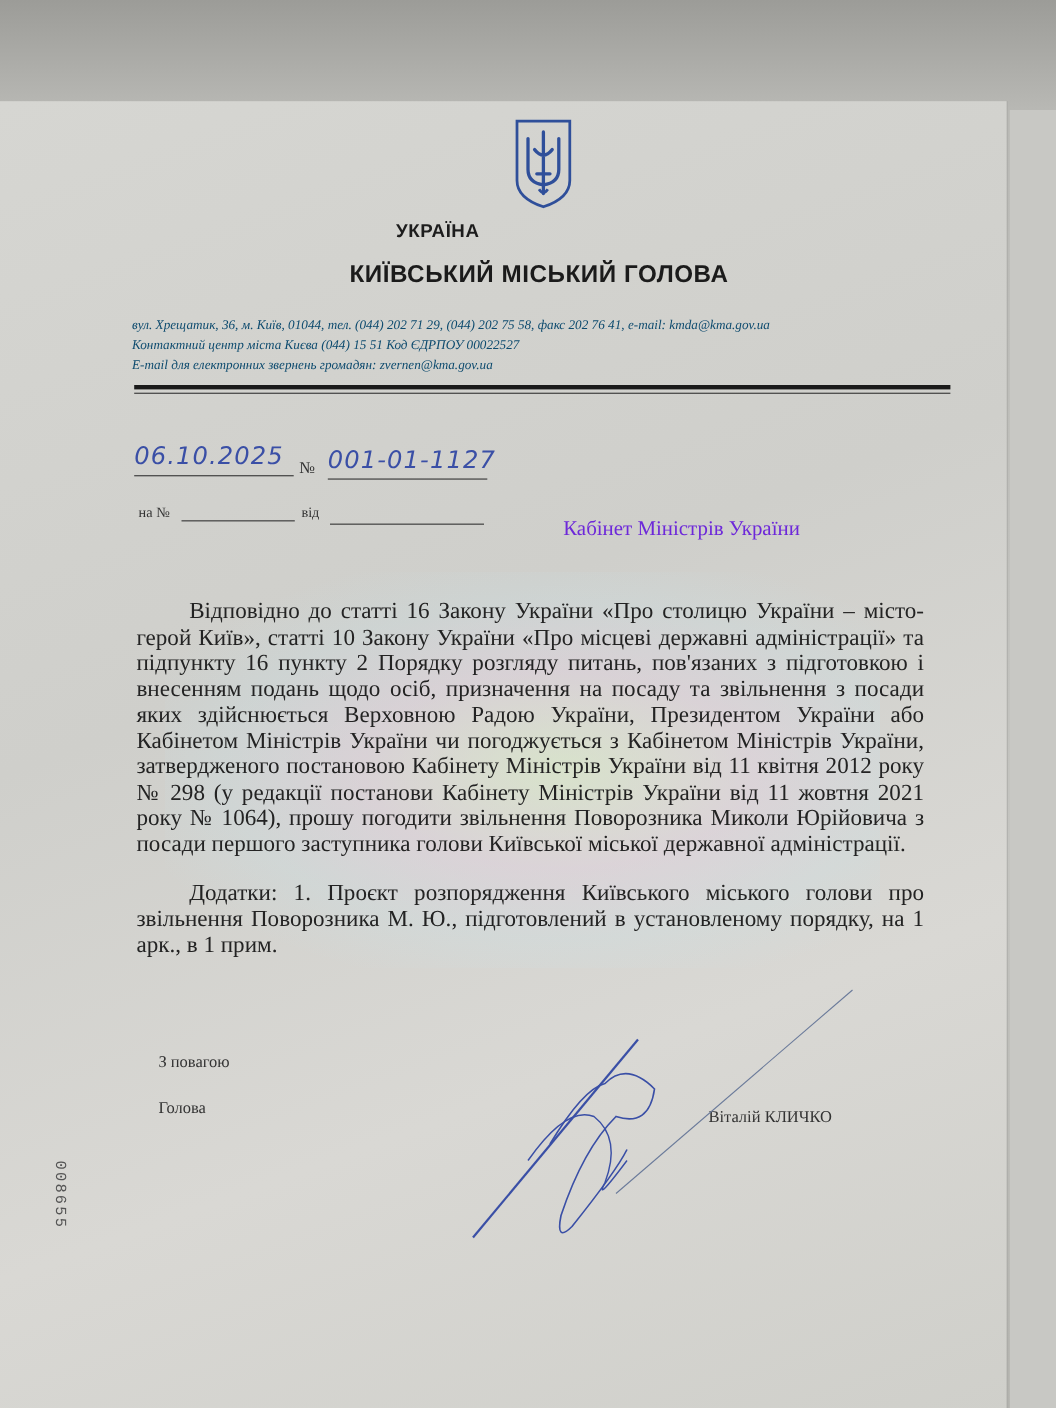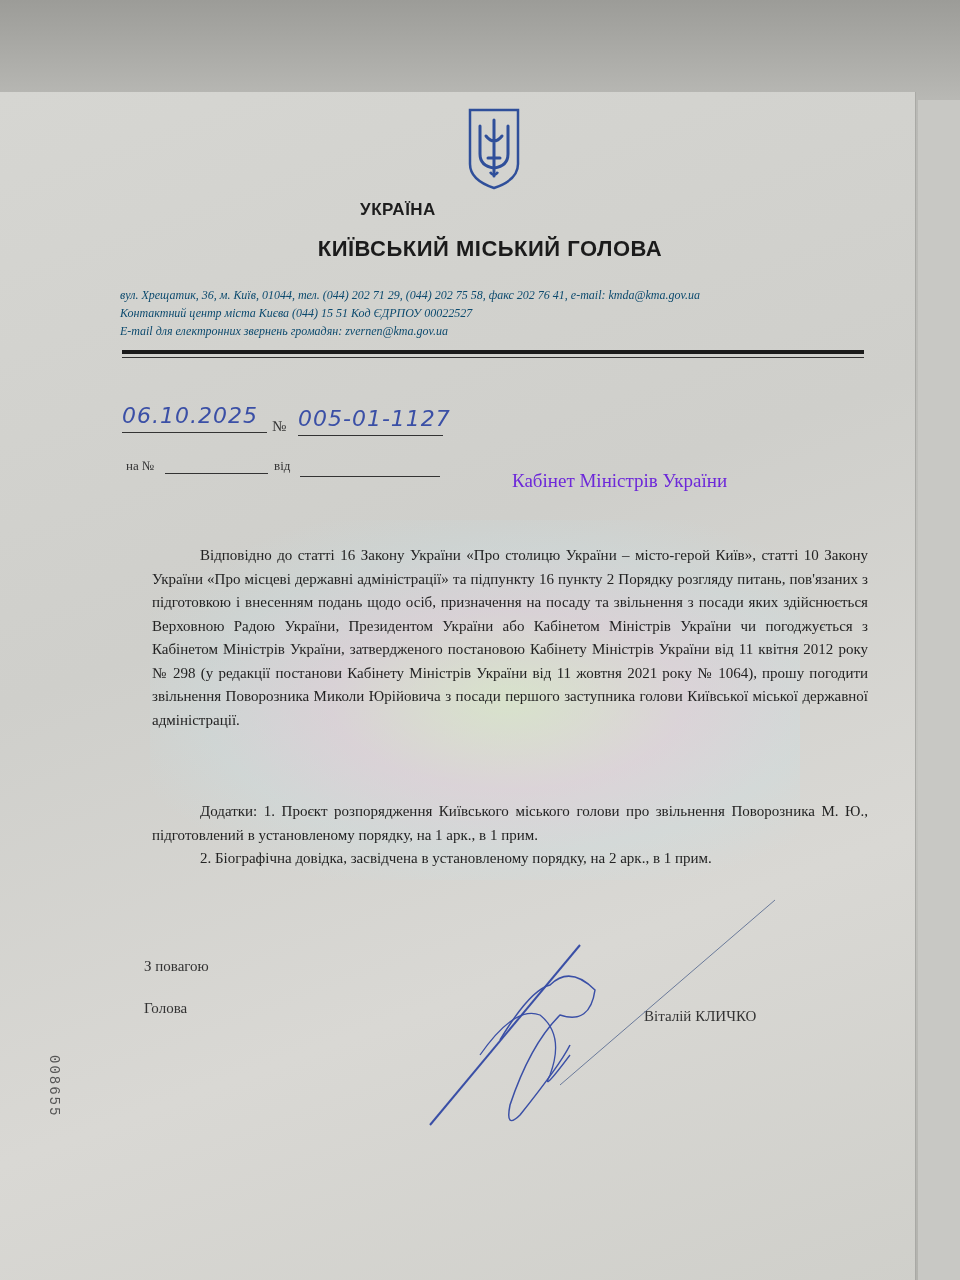--- a/index.html
+++ b/index.html
@@ -19,21 +19,21 @@
     font-weight:bold;font-size:17px;color:#1d1d1d;letter-spacing:0.5px;}
   .org{left:0;width:980px;top:236px;text-align:center;font-family:"Liberation Sans",sans-serif;
     font-weight:bold;font-size:22px;color:#1b1b1b;letter-spacing:0.5px;}
   .addr{left:120px;width:760px;text-align:left;font-style:italic;font-size:12px;color:#0c4a6e;}
   .rule1{left:122px;top:350px;width:742px;height:4px;background:#1a1a1a;}
   .rule2{left:122px;top:357px;width:742px;height:1px;background:#333;}
   .hand{font-family:"DejaVu Sans",sans-serif;font-style:italic;color:#3a4fa6;font-size:22px;letter-spacing:1px;}
   .uline{height:1px;background:#333;}
   .small{font-size:13px;color:#333;}
   .recipient{left:512px;top:470px;font-size:19px;color:#6d28d9;}
-  .body{left:124px;width:716px;font-size:15px;line-height:23.5px;color:#232323;text-align:justify;margin-left:28px;}
+  .body{left:124px;width:716px;font-size:21px;line-height:23.5px;color:#232323;text-align:justify;}
   .p{text-indent:48px;margin:0;}
   .sig{font-size:15px;color:#333;}
   .serial{left:62px;top:1055px;font-family:"Liberation Mono",monospace;font-size:14px;color:#555;
     transform:rotate(90deg);transform-origin:left top;letter-spacing:2px;}
 </style>
 </head>
 <body>
 
 <div class="bg-dark"></div>
 <div class="page2"></div>
@@ -54,36 +54,35 @@
 <div class="abs addr" style="top:288px;">вул. Хрещатик, 36, м. Київ, 01044, тел. (044) 202 71 29, (044) 202 75 58, факс 202 76 41, e-mail: kmda@kma.gov.ua</div>
 <div class="abs addr" style="top:306px;">Контактний центр міста Києва (044) 15 51 Код ЄДРПОУ 00022527</div>
 <div class="abs addr" style="top:324px;">E-mail для електронних звернень громадян: zvernen@kma.gov.ua</div>
 
 <div class="abs rule1"></div>
 <div class="abs rule2"></div>
 
 <div class="abs hand" style="left:122px;top:403px;">06.10.2025</div>
 <div class="abs uline" style="left:122px;top:432px;width:145px;"></div>
 <div class="abs small" style="left:272px;top:418px;font-size:15px;">№</div>
-<div class="abs hand" style="left:298px;top:406px;">005-01-1127</div>
+<div class="abs hand" style="left:298px;top:406px;">001-01-1127</div>
 <div class="abs uline" style="left:298px;top:435px;width:145px;"></div>
 
 <div class="abs small" style="left:126px;top:458px;">на №</div>
 <div class="abs uline" style="left:165px;top:473px;width:103px;"></div>
 <div class="abs small" style="left:274px;top:458px;">від</div>
 <div class="abs uline" style="left:300px;top:476px;width:140px;"></div>
 
 <div class="abs recipient">Кабінет Міністрів України</div>
 
 <div class="abs body" style="top:544px;">
   <p class="p">Відповідно до статті 16 Закону України «Про столицю України – місто-герой Київ», статті 10 Закону України «Про місцеві державні адміністрації» та підпункту 16 пункту 2 Порядку розгляду питань, пов'язаних з підготовкою і внесенням подань щодо осіб, призначення на посаду та звільнення з посади яких здійснюється Верховною Радою України, Президентом України або Кабінетом Міністрів України чи погоджується з Кабінетом Міністрів України, затвердженого постановою Кабінету Міністрів України від 11 квітня 2012 року № 298 (у редакції постанови Кабінету Міністрів України від 11 жовтня 2021 року № 1064), прошу погодити звільнення Поворозника Миколи Юрійовича з посади першого заступника голови Київської міської державної адміністрації.</p>
 </div>
 <div class="abs body" style="top:800px;">
   <p class="p">Додатки: 1. Проєкт розпорядження Київського міського голови про звільнення Поворозника М. Ю., підготовлений в установленому порядку, на 1 арк., в 1 прим.</p>
-  <p class="p">2. Біографічна довідка, засвідчена в установленому порядку, на 2 арк., в 1 прим.</p>
 </div>
 
 <div class="abs sig" style="left:144px;top:958px;">З повагою</div>
 <div class="abs sig" style="left:144px;top:1000px;">Голова</div>
 <div class="abs sig" style="left:644px;top:1008px;">Віталій КЛИЧКО</div>
 
 <div class="abs" style="left:420px;top:895px;">
   <svg width="370" height="240" viewBox="0 0 370 240">
     <path d="M10 230 L160 50" stroke="#3a4fa6" stroke-width="2" fill="none"></path>
     <path d="M80 145 Q110 95 130 90 Q150 70 175 95 Q170 130 140 120 Q110 150 90 210 Q85 235 100 220 Q140 170 150 150" stroke="#3a4fa6" stroke-width="1.5" fill="none"></path>

